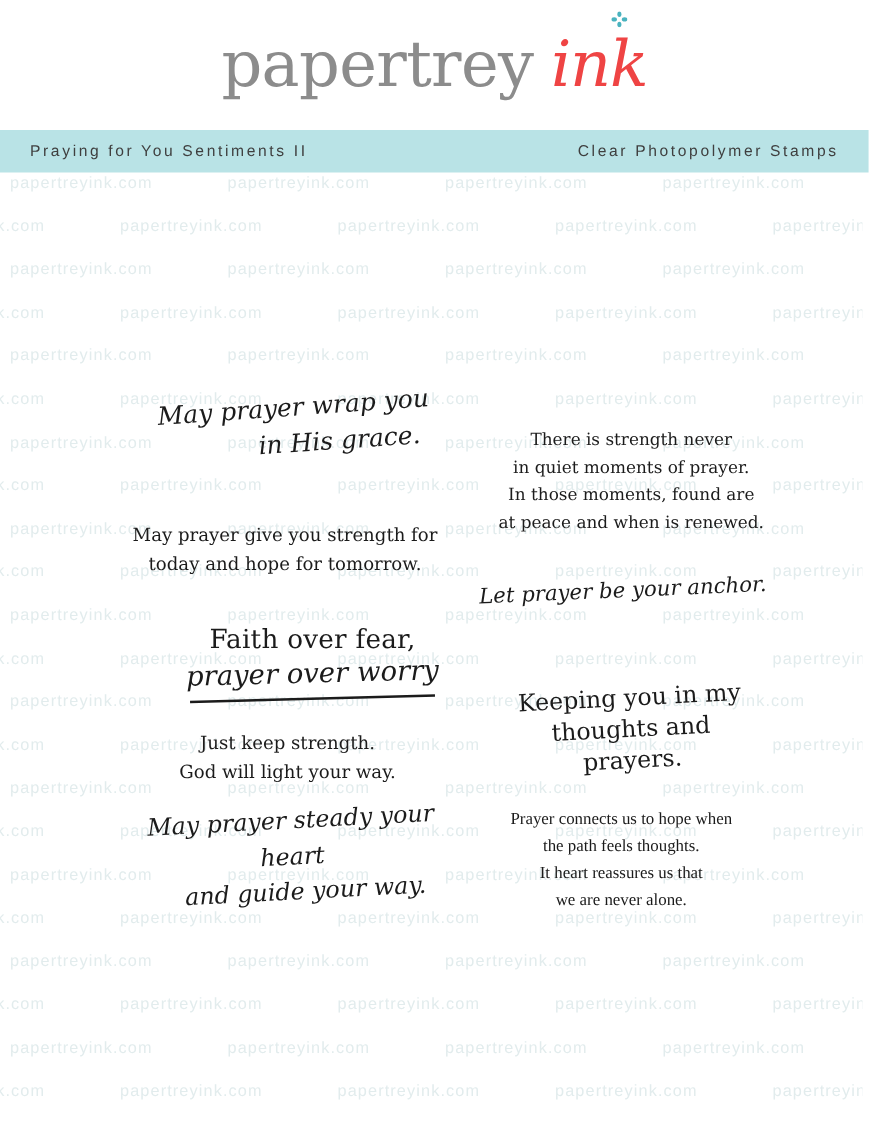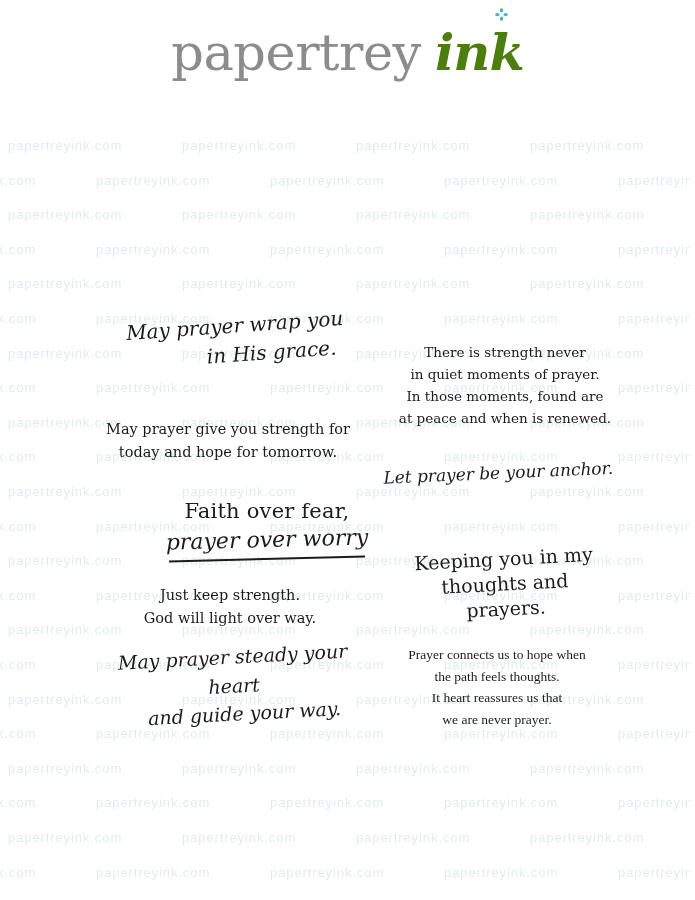--- a/index.html
+++ b/index.html
@@ -47,22 +47,22 @@
     font-family: "DejaVu Serif", serif;
     font-size: 51px;
     letter-spacing: -0.5px;
     color: #8c8c8c;
     font-weight: 400;
   }
   .logo-ink {
     font-family: "DejaVu Serif", serif;
     font-style: italic;
     font-size: 51px;
-    font-weight: 700;
-    color: #4d7c0f;
+    font-weight: 400;
+    color: #ef4444;
     margin-left: 14px;
     letter-spacing: -1px;
   }
   .logo-flower {
     position: absolute;
     right: 16px;
     top: -14px;
     width: 13px;
     height: 13px;
   }
@@ -155,21 +155,21 @@
   }
 
   #s4 {
     left: 378px; top: 468px; width: 240px;
     font-size: 17px;
     transform: rotate(-2.5deg);
     transform-origin: left top;
   }
 
   #s5 {
-    left: 157px; top: 498px; width: 220px;
+    left: 140px; top: 498px; width: 220px;
   }
   #s5 .big {
     display: block;
     font-family: "DejaVu Serif", serif;
     font-size: 21px;
     letter-spacing: 0.2px;
   }
   #s5 .scriptline {
     display: block;
     font-family: "DejaVu Serif", serif;
@@ -235,20 +235,24 @@
           <ellipse cx="10" cy="3.6" rx="2.5" ry="3.4"></ellipse>
           <ellipse cx="16.4" cy="10" rx="3.4" ry="2.5"></ellipse>
           <ellipse cx="10" cy="16.4" rx="2.5" ry="3.4"></ellipse>
           <ellipse cx="3.6" cy="10" rx="3.4" ry="2.5"></ellipse>
         </g>
         <circle cx="10" cy="10" r="2.2" fill="#ffffff"></circle>
       </svg>
     </div>
   </div>
 
+  <div class="band">
+    <div class="band-left">Praying for You Sentiments II</div>
+    <div class="band-right">Clear Photopolymer Stamps</div>
+  </div>
 
   <div class="watermark-area" id="wm">
       <div class="wm-row" style="top: 0px; left: 8px;"><span>papertreyink.com</span><span>papertreyink.com</span><span>papertreyink.com</span><span>papertreyink.com</span></div>
       <div class="wm-row" style="top: 34.6px; left: -78px;"><span>papertreyink.com</span><span>papertreyink.com</span><span>papertreyink.com</span><span>papertreyink.com</span><span>papertreyink.com</span></div>
       <div class="wm-row" style="top: 69.2px; left: 8px;"><span>papertreyink.com</span><span>papertreyink.com</span><span>papertreyink.com</span><span>papertreyink.com</span></div>
       <div class="wm-row" style="top: 103.8px; left: -78px;"><span>papertreyink.com</span><span>papertreyink.com</span><span>papertreyink.com</span><span>papertreyink.com</span><span>papertreyink.com</span></div>
       <div class="wm-row" style="top: 138.4px; left: 8px;"><span>papertreyink.com</span><span>papertreyink.com</span><span>papertreyink.com</span><span>papertreyink.com</span></div>
       <div class="wm-row" style="top: 173px; left: -78px;"><span>papertreyink.com</span><span>papertreyink.com</span><span>papertreyink.com</span><span>papertreyink.com</span><span>papertreyink.com</span></div>
       <div class="wm-row" style="top: 207.6px; left: 8px;"><span>papertreyink.com</span><span>papertreyink.com</span><span>papertreyink.com</span><span>papertreyink.com</span></div>
       <div class="wm-row" style="top: 242.2px; left: -78px;"><span>papertreyink.com</span><span>papertreyink.com</span><span>papertreyink.com</span><span>papertreyink.com</span><span>papertreyink.com</span></div>
@@ -295,28 +299,28 @@
     <span class="rule"></span>
   </div>
 
   <div class="stamp" id="s6">
     <div>Keeping you in my</div>
     <div>thoughts and prayers.</div>
   </div>
 
   <div class="stamp" id="s7">
     <div>Just keep strength.</div>
-    <div>God will light over way.</div>
+    <div>God will light your way.</div>
   </div>
 
   <div class="stamp" id="s8">
     <div>Prayer connects us to hope when</div>
     <div>the path feels thoughts.</div>
     <div>It heart reassures us that</div>
-    <div>we are never prayer.</div>
+    <div>we are never alone.</div>
   </div>
 
   <div class="stamp" id="s9">
     <span>May prayer steady your heart</span>
     <span class="l2">and guide your way.</span>
   </div>
 
 </div>
 
 </body></html>

